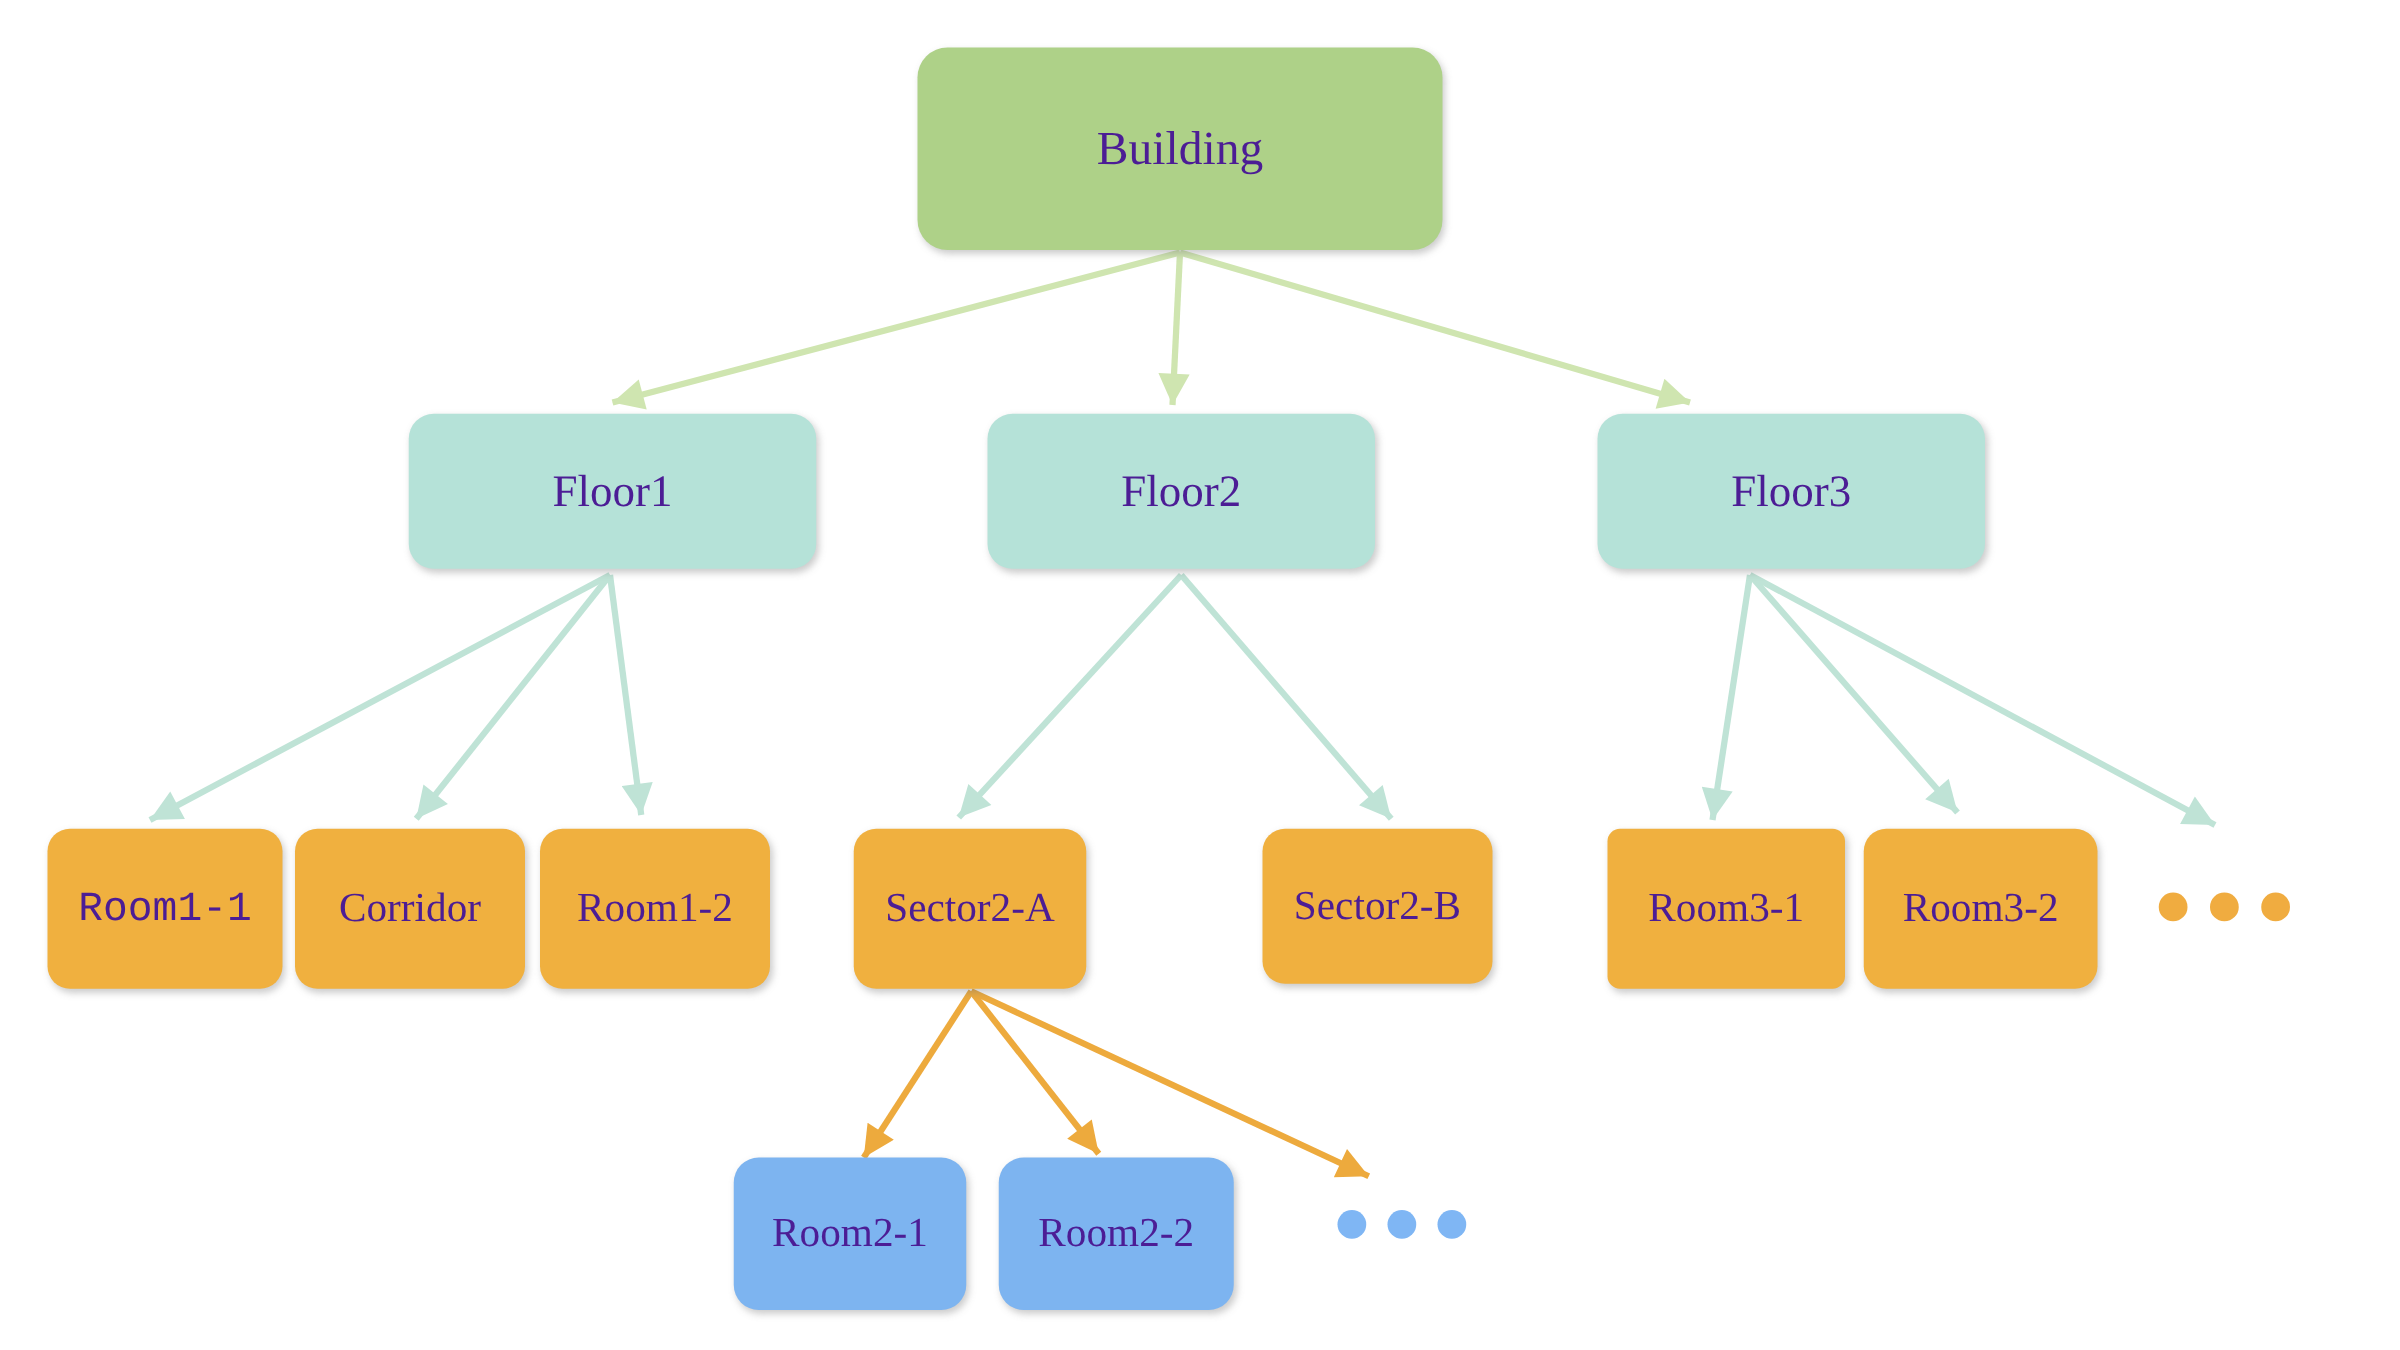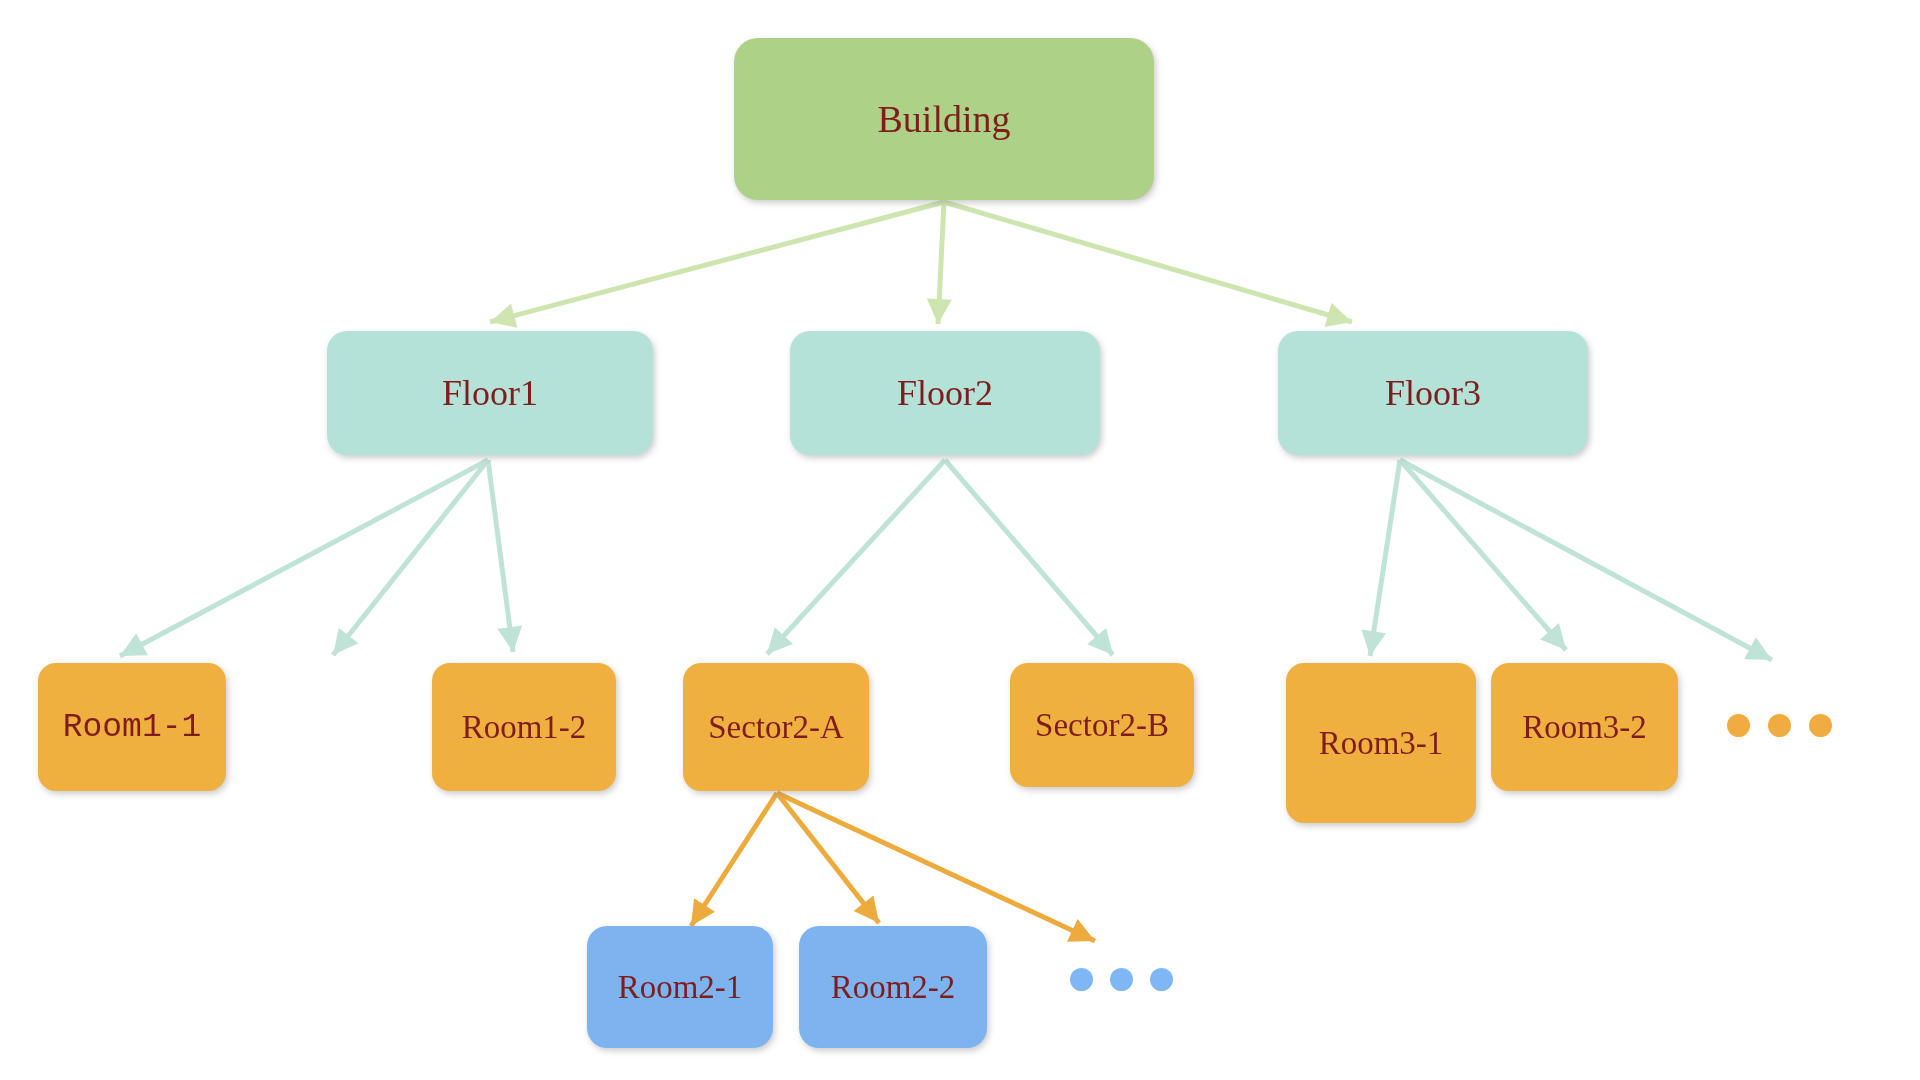--- a/index.html
+++ b/index.html
@@ -7,42 +7,42 @@
     position:relative;
     width:1920px;height:1080px;
     background:#ffffff;
     overflow:hidden;
     font-family:"Liberation Serif","DejaVu Serif",serif;
   }
   svg.edges{position:absolute;left:0;top:0;width:1920px;height:1080px;}
   .node{
     position:absolute;
     display:flex;align-items:center;justify-content:center;
-    color:#7f1d1d;
+    color:#4c1d95;
     box-shadow:2px 3px 6px rgba(110,110,110,0.35);
     box-sizing:border-box;
     text-align:center;
   }
   .node .label{display:block;}
   
   .lvl-root{background:#aed188;border-radius:24px;font-size:38px;}
   .lvl-floor{background:#b5e2d8;border-radius:20px;font-size:36px;}
   .lvl-room{background:#f0b03f;border-radius:18px;font-size:33px;}
   .lvl-sub{background:#7db4f0;border-radius:20px;font-size:33px;}
   
   .n-building {left:734px; top:38px;  width:420px; height:162px;}
   .n-floor1   {left:327px; top:331px; width:326px; height:124px;}
   .n-floor2   {left:790px; top:331px; width:310px; height:124px;}
   .n-floor3   {left:1250px;top:331px; width:310px; height:124px;margin-left:28px;}
   .n-room1-1  {left:38px;  top:663px; width:188px; height:128px;font-family:Liberation Mono, monospace;}
   .n-corridor {left:236px; top:663px; width:184px; height:128px;}
   .n-room1-2  {left:432px; top:663px; width:184px; height:128px;text-align:center;}
   .n-sector2a {left:683px; top:663px; width:186px; height:128px;}
   .n-sector2b {left:1010px;top:663px; width:184px; height:124px;}
-  .n-room3-1  {left:1286px;top:663px; width:190px; height:160px;}
+  .n-room3-1  {left:1286px;top:663px; width:190px; height:128px;border-radius:10px;}
   .n-room3-2  {left:1491px;top:663px; width:187px; height:128px;}
   .n-room2-1  {left:587px; top:926px; width:186px; height:122px;}
   .n-room2-2  {left:799px; top:926px; width:188px; height:122px;}
   
   .dots{position:absolute;display:flex;align-items:center;}
   .dots .dot{border-radius:50%;}
   .dots-orange{left:1727px;top:714px;gap:18px;}
   .dots-orange .dot{width:23px;height:23px;background:#f0ac40;}
   .dots-blue{left:1070px;top:968px;gap:17px;}
   .dots-blue .dot{width:23px;height:23px;background:#7fb6f4;}
@@ -95,20 +95,23 @@
   <div class="node lvl-floor n-floor2">
     <span class="label">Floor2</span>
   </div>
   <div class="node lvl-floor n-floor3">
     <span class="label">Floor3</span>
   </div>
 
   <div class="node lvl-room n-room1-1">
     <span class="label">Room1-1</span>
   </div>
+  <div class="node lvl-room n-corridor">
+    <span class="label">Corridor</span>
+  </div>
   <div class="node lvl-room n-room1-2">
     <span class="label">Room1-2</span>
   </div>
   <div class="node lvl-room n-sector2a">
     <span class="label">Sector2-A</span>
   </div>
   <div class="node lvl-room n-sector2b">
     <span class="label">Sector2-B</span>
   </div>
   <div class="node lvl-room n-room3-1">

